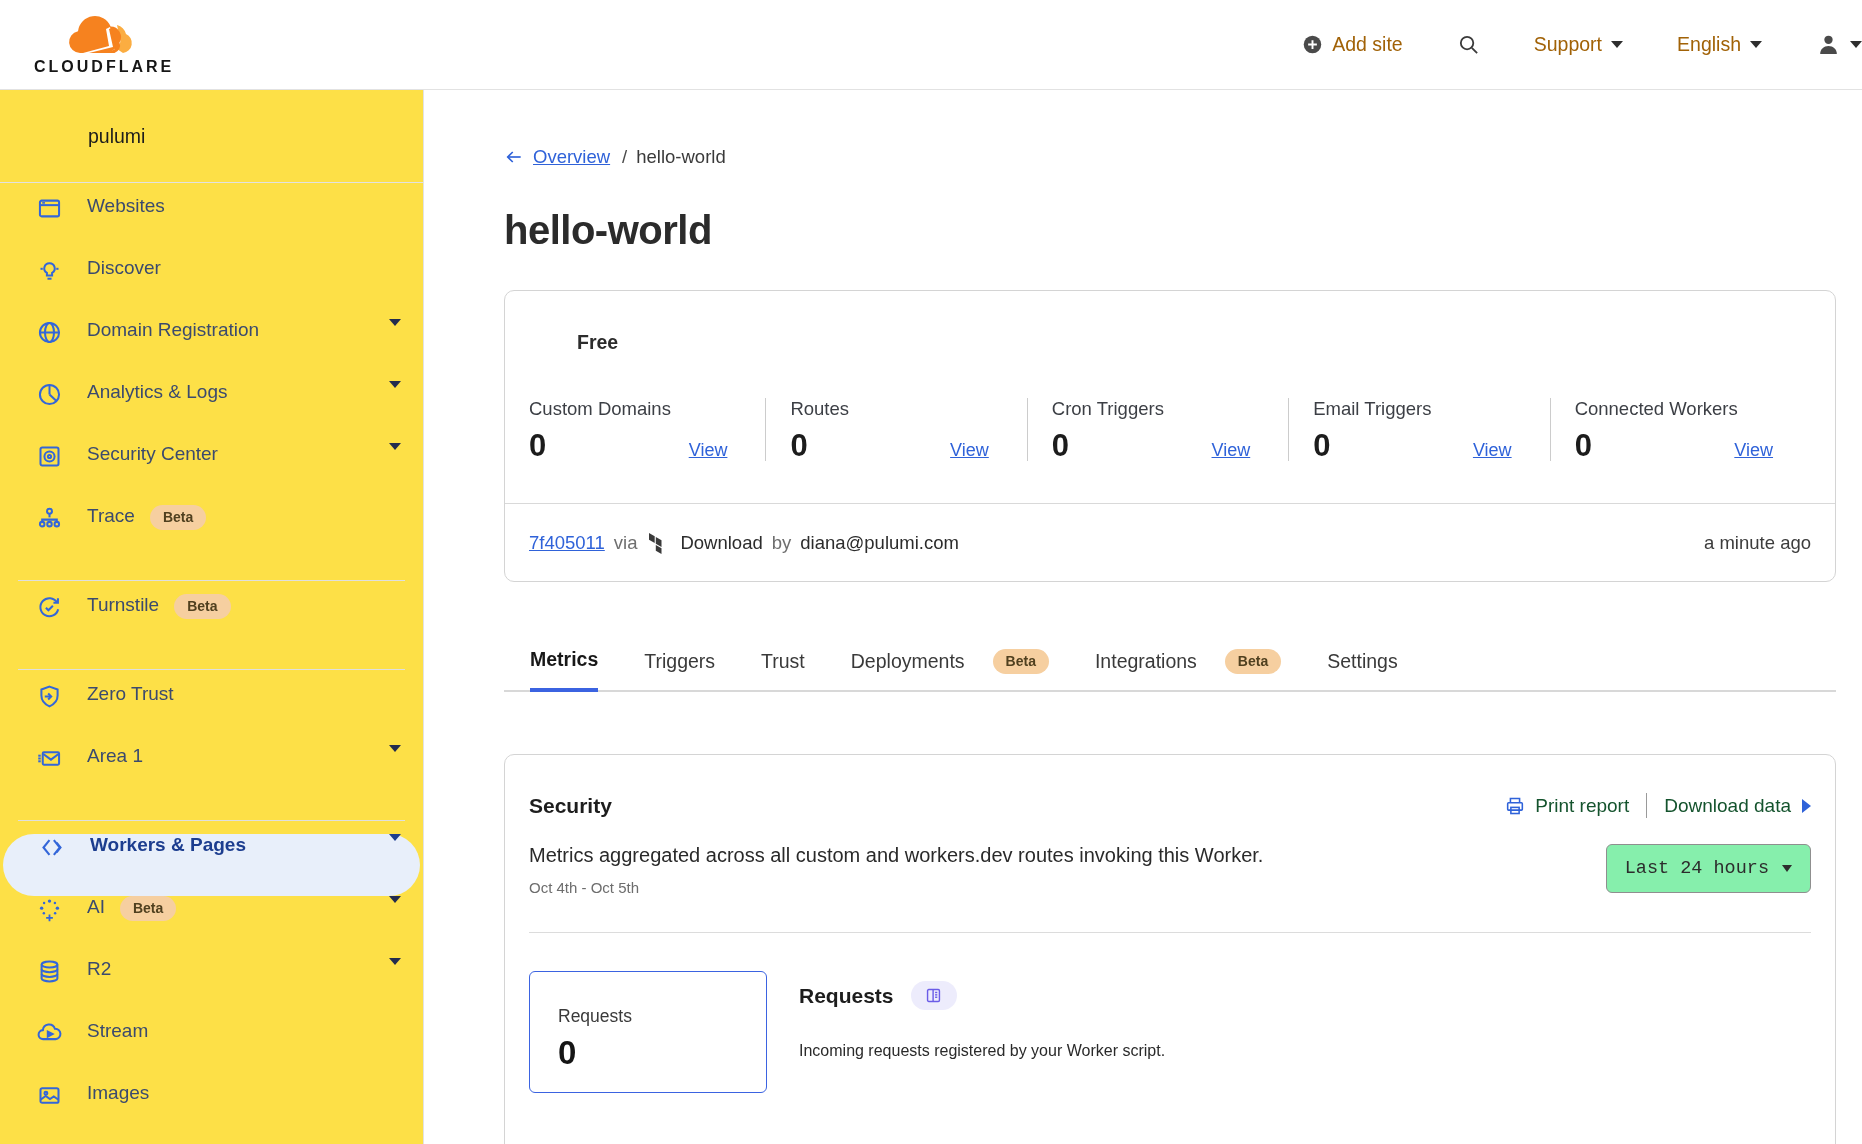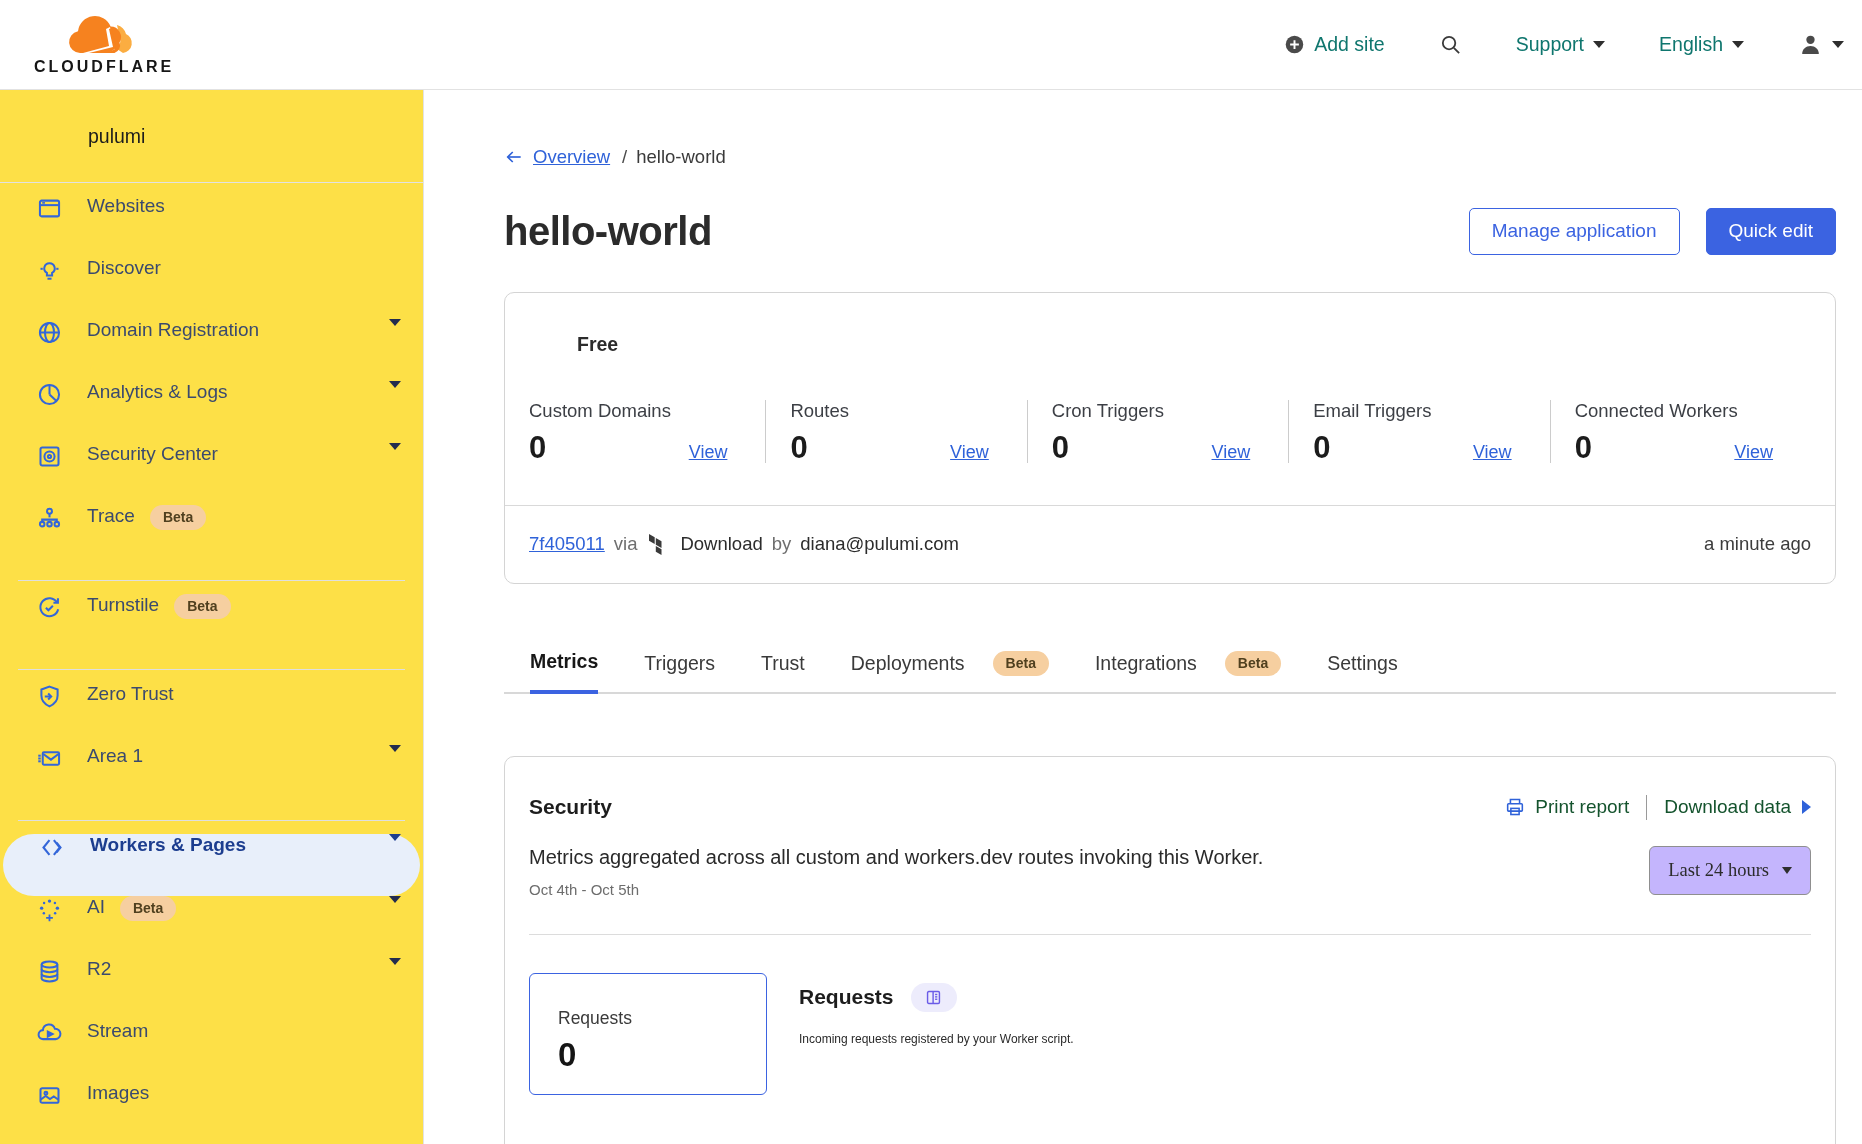--- a/index.html
+++ b/index.html
@@ -5,22 +5,22 @@
   * { margin:0; padding:0; box-sizing:border-box; }
   html,body { background:#fff; }
   body { font-family:"Liberation Sans","DejaVu Sans",sans-serif; color:#2e2e2e; }
   .screen { width:1862px; height:1144px; overflow:hidden; position:relative; background:#fff; }
 
   
   .header { height:90px; display:flex; align-items:center; justify-content:space-between;
             border-bottom:1px solid #e2e2e2; background:#fff; }
   .logo { margin-left:34px; display:flex; flex-direction:column; align-items:center; }
   .logo-text { font-size:16px; font-weight:700; letter-spacing:3px; color:#161616; margin-top:1px; }
-  .header-right { display:flex; align-items:center; gap:54px; padding-right:18px;
-                  font-size:19.5px; color:#0f766e; }
+  .header-right { display:flex; align-items:center; gap:54px; 
+                  font-size:19.5px; color:#a16207; }
   .hgroup { display:flex; align-items:center; gap:9px; cursor:pointer; }
   .caret { width:0; height:0; border-left:6px solid transparent; border-right:6px solid transparent;
            border-top:7.5px solid #2e2e2e; display:inline-block; }
   .icon-btn { display:flex; align-items:center; cursor:pointer; }
 
   
   .app { display:flex; height:1054px; }
   .sidebar { width:424px; border-right:1px solid #e2e2e2; flex-shrink:0; background:#fde047; }
   .main { flex:1; padding:0 26px 0 80px; overflow:hidden; }
 
@@ -87,35 +87,35 @@
   .summary-links { display:flex; align-items:center; gap:17px; font-size:19px; color:#14532d; }
   .slink { display:flex; align-items:center; gap:9px; cursor:pointer; }
   .vdivider { width:1px; height:25px; background:#9a9a9a; }
   .printer-icon { width:22px; height:22px; display:flex; color:#2f62d9; }
   .play-caret { width:0; height:0; border-top:7px solid transparent; border-bottom:7px solid transparent;
                 border-left:9px solid #2f62d9; display:inline-block; margin-left:2px; }
   .summary-sub { display:flex; justify-content:space-between; align-items:flex-start; margin-top:26px; }
   .summary-desc { font-size:20px; color:#2a2a2a; }
   .summary-dates { font-size:15px; color:#6d6d6d; margin-top:12px; }
   .range-btn { border:1px solid #8f8f8f; border-radius:6px; padding:13px 18px; font-size:18.5px;
-               color:#2c2c2c; display:flex; align-items:center; gap:13px; background:#c4b5fd;
-               cursor:pointer; font-family:Liberation Serif, serif; }
+               color:#2c2c2c; display:flex; align-items:center; gap:13px; background:#86efac;
+               cursor:pointer; font-family:Liberation Mono, monospace; }
   .range-btn .caret { border-top-width:7px; border-left-width:5.5px; border-right-width:5.5px; }
   .summary-divider { border-top:1px solid #dcdcdc; margin-top:36px; }
   .requests-row { margin-top:38px; display:flex; gap:32px; align-items:flex-start; }
   .req-card { width:238px; height:122px; border:1.5px solid #3b63e1; border-radius:6px;
               padding:34px 0 0 28px; background:#fff; cursor:pointer; }
   .req-card-label { font-size:17.5px; color:#3a3a3a; }
   .req-card-value { font-size:33px; font-weight:700; color:#151515; margin-top:7px; }
   .req-head { display:flex; align-items:center; gap:17px; margin-top:10px; }
   .req-heading { font-size:21px; font-weight:700; color:#1d1d1d; }
   .doc-pill { width:46px; height:29px; background:#edecfc; border-radius:15px;
               display:flex; align-items:center; justify-content:center; cursor:pointer; }
   .doc-pill svg { width:19px; height:19px; color:#6b5ce7; }
-  .req-desc { font-size:12px; color:#2a2a2a; margin-top:20px; }
+  .req-desc { font-size:16px; color:#2a2a2a; margin-top:32px; }
 </style>
 </head>
 <body>
 
 <div class="screen">
 
   <div class="header">
     <div class="logo">
       <span style="display:flex;">
         <svg width="76" height="44" viewBox="0 0 76 44">
@@ -358,24 +358,20 @@
               <path d="M10.5 6L4.5 12l6 6"></path>
             </svg>
         </span>
         <span class="crumb-link">Overview</span>
         <span class="crumb-sep">/</span>
         <span class="crumb-current">hello-world</span>
       </div>
 
       <div class="title-row">
         <h1 class="page-title">hello-world</h1>
-        <div class="title-actions">
-          <button class="btn btn-outline">Manage application</button>
-          <button class="btn btn-primary">Quick edit</button>
-        </div>
       </div>
 
       <div class="plan-card">
         <div class="plan-name">Free</div>
         <div class="stats-row">
           <div class="stat">
             <div class="stat-label">Custom Domains</div>
             <div class="stat-bottom">
               <span class="stat-value">0</span>
               <span class="stat-link">View</span>

